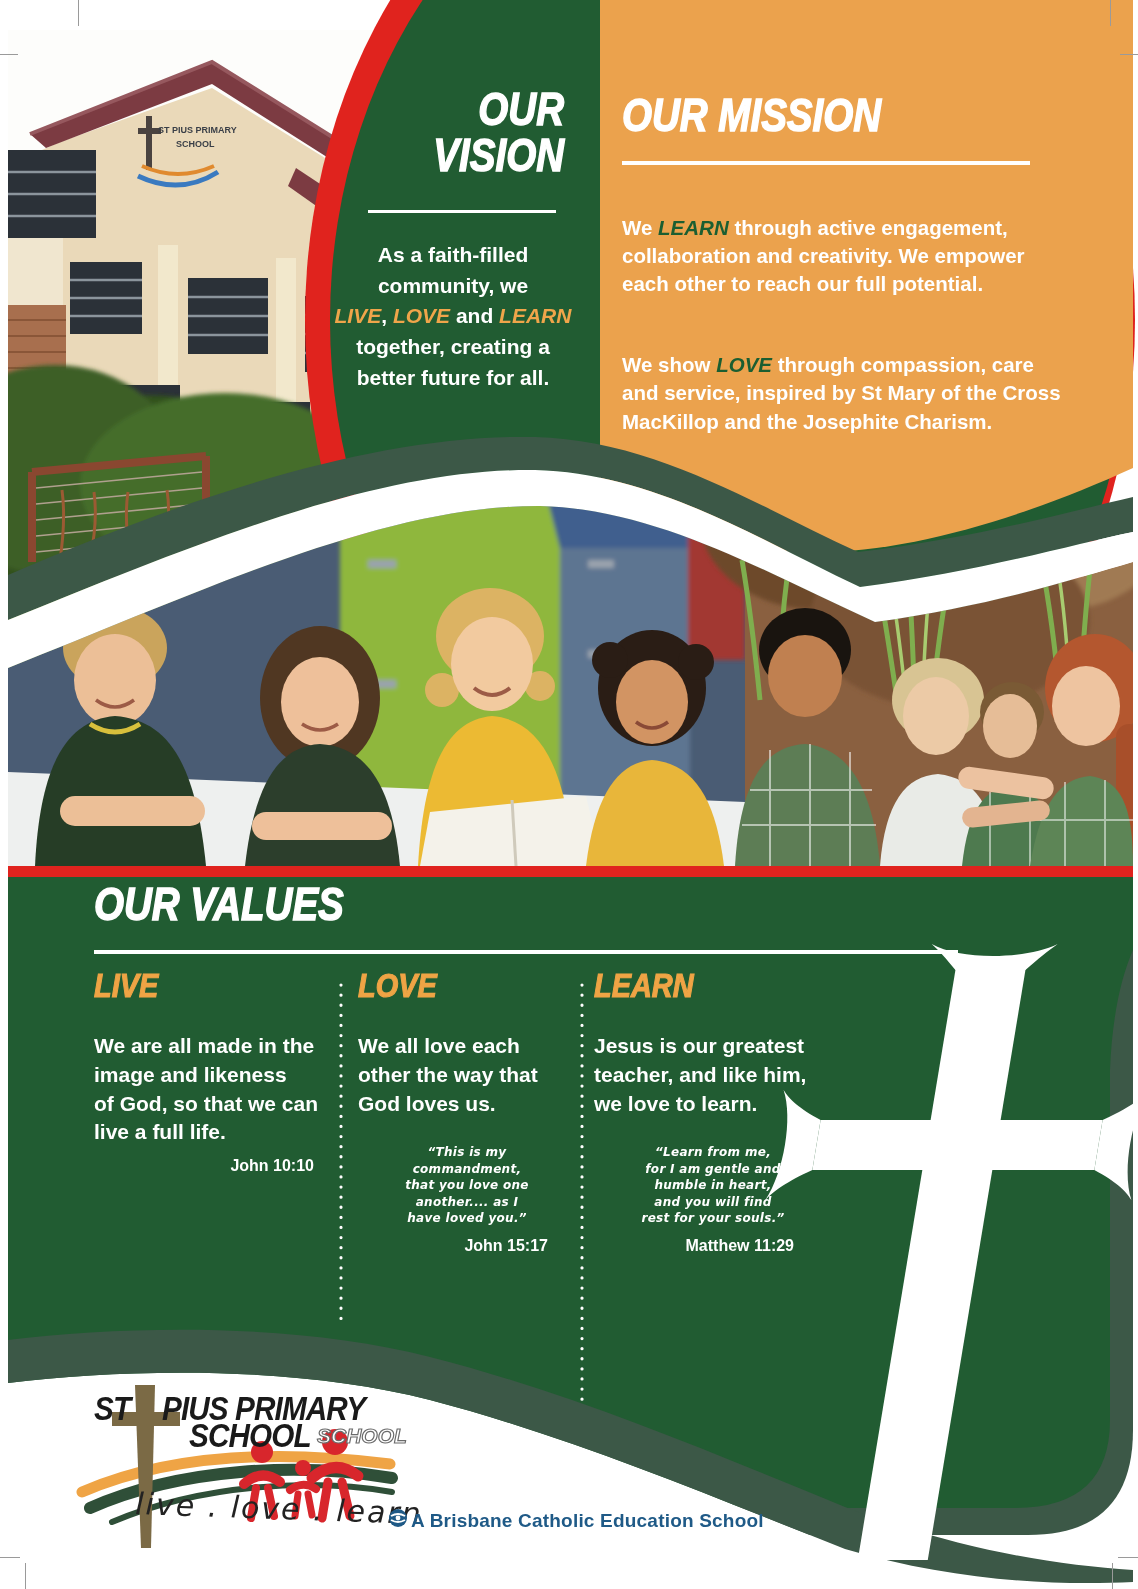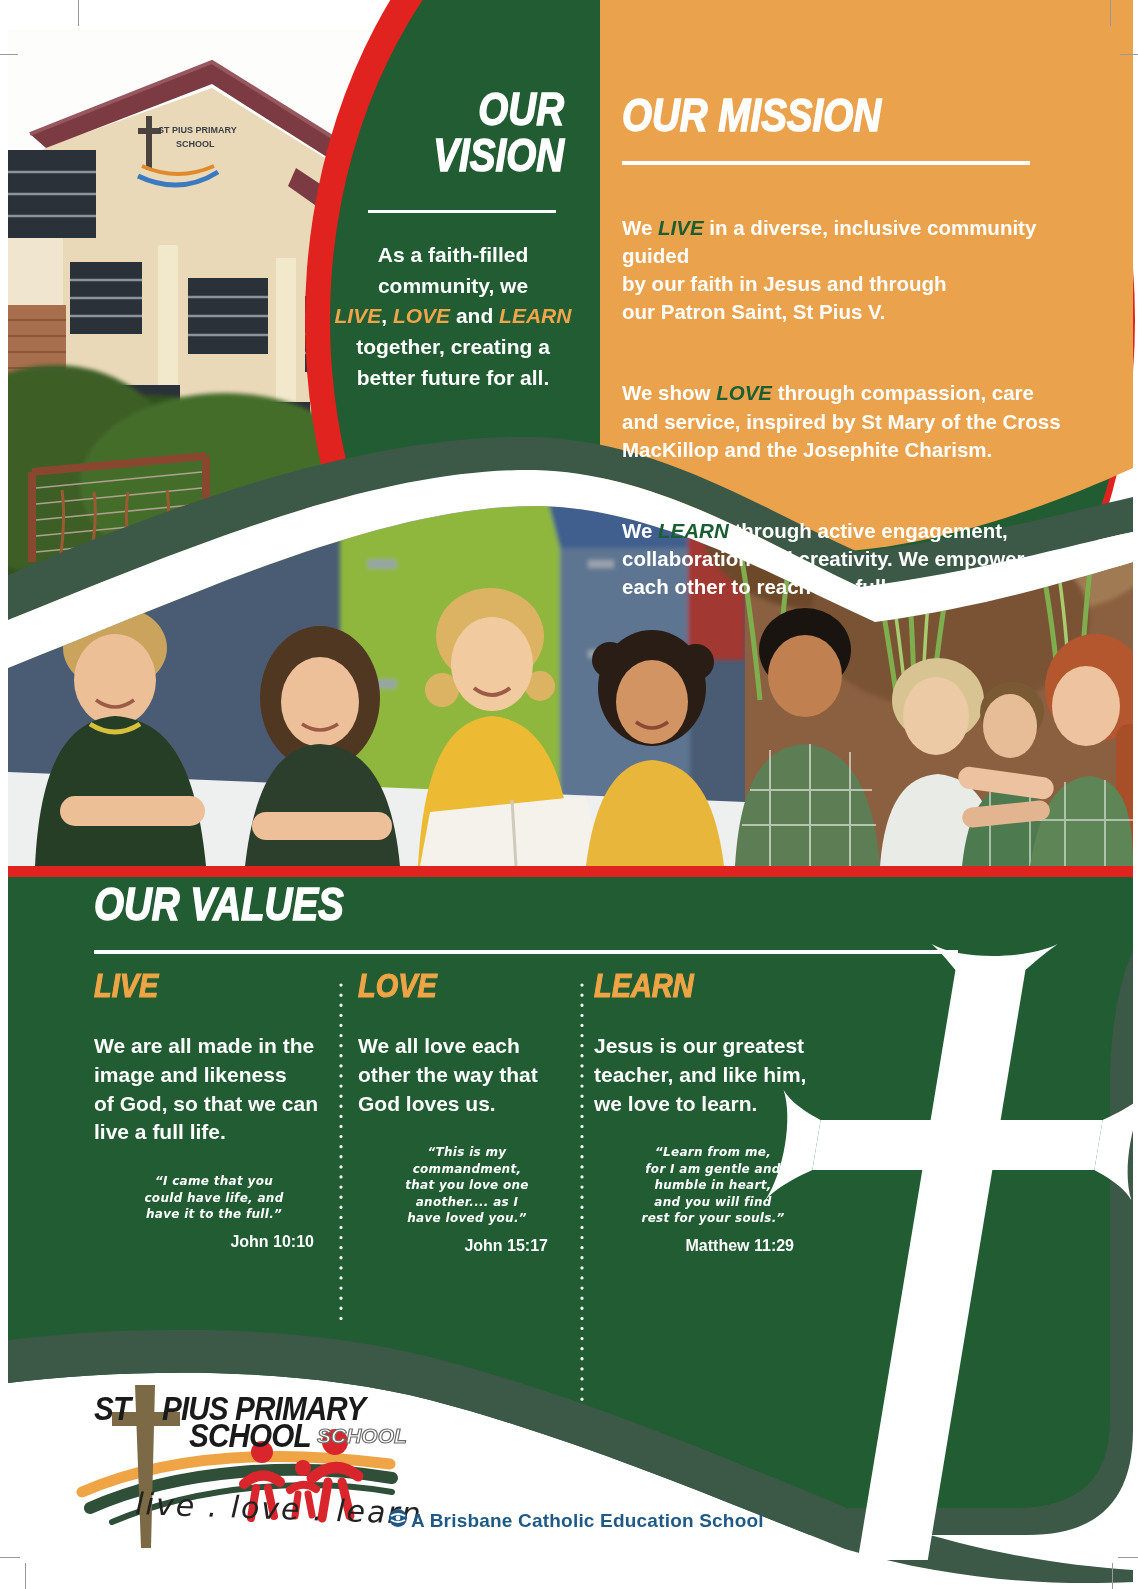--- a/index.html
+++ b/index.html
@@ -294,43 +294,37 @@
   <div class="abs rule" id="vision-rule"></div>
   <div class="abs body-copy" id="vision-body"><span>As a faith-filled
 community, we
 </span><span class="kwo">LIVE</span><span>, </span><span class="kwo">LOVE</span><span> and </span><span class="kwo">LEARN</span><span>
 together, creating a
 better future for all.</span></div>
 
   <div class="abs big-title cond" id="mission-title">OUR MISSION</div>
   <div class="abs rule" id="mission-rule"></div>
   <div class="abs body-copy" id="mission-body">
-    <p class="m-para"><span>We </span><span class="kwg">LIVE</span><span> in a diverse, inclusive community guided
-by our faith in Jesus and through
-our Patron Saint, St Pius V.</span></p>
+    <p class="m-para"><span>We </span><span class="kwg">LEARN</span><span> through active engagement,
+collaboration and creativity. We empower
+each other to reach our full potential.</span></p>
     <p class="m-para"><span>We show </span><span class="kwg">LOVE</span><span> through compassion, care
 and service, inspired by St Mary of the Cross
 MacKillop and the Josephite Charism.</span></p>
-    <p class="m-para"><span>We </span><span class="kwg">LEARN</span><span> through active engagement,
-collaboration and creativity. We empower
-each other to reach our full potential.</span></p>
   </div>
 
   <div class="abs big-title cond" id="values-title">OUR VALUES</div>
   <div class="abs rule" id="values-rule"></div>
 
   <div class="vcol" id="col-live">
     <h3>LIVE</h3>
     <p class="vbody">We are all made in the
 image and likeness
 of God, so that we can
 live a full life.</p>
-    <p class="quote">“I came that you
-could have life, and
-have it to the full.”</p>
     <p class="ref">John 10:10</p>
   </div>
   <div class="vcol" id="col-love">
     <h3>LOVE</h3>
     <p class="vbody">We all love each
 other the way that
 God loves us.</p>
     <p class="quote">“This is my
 commandment,
 that you love one

